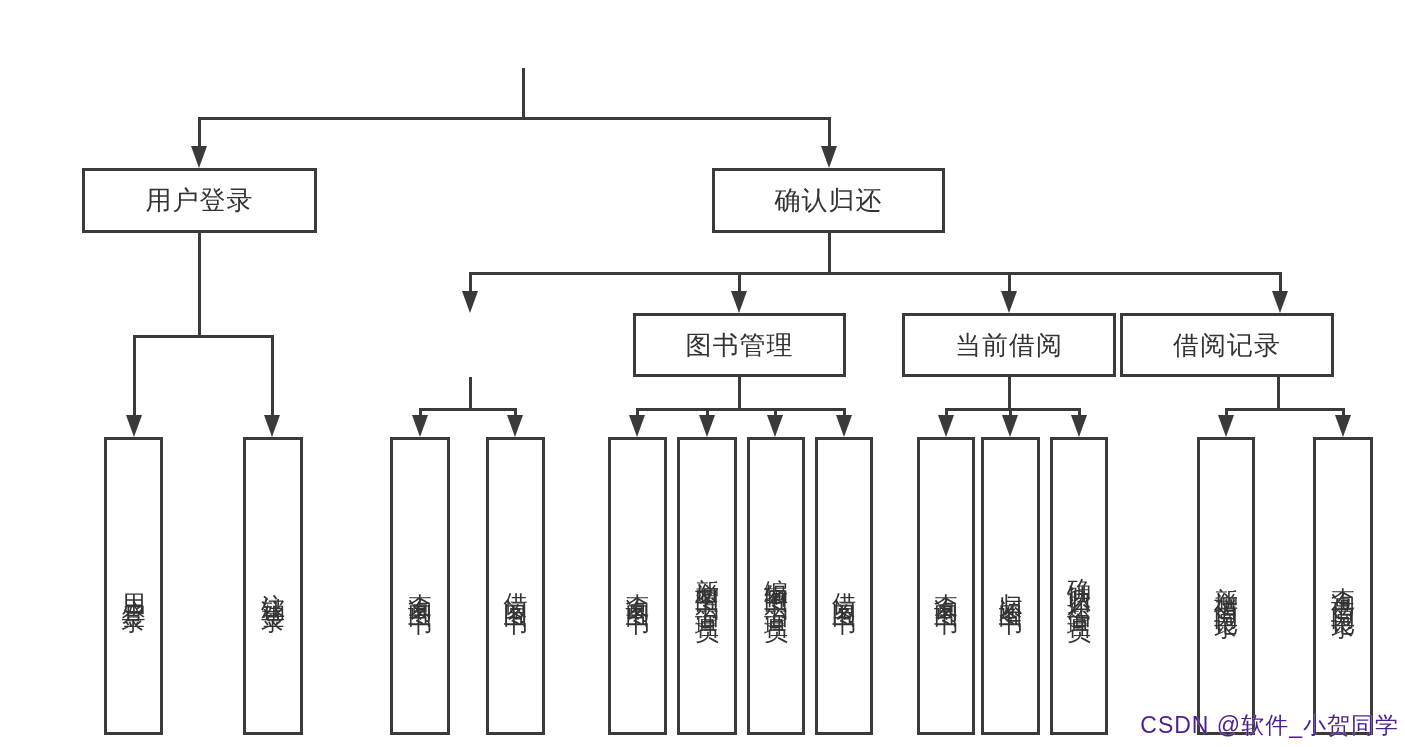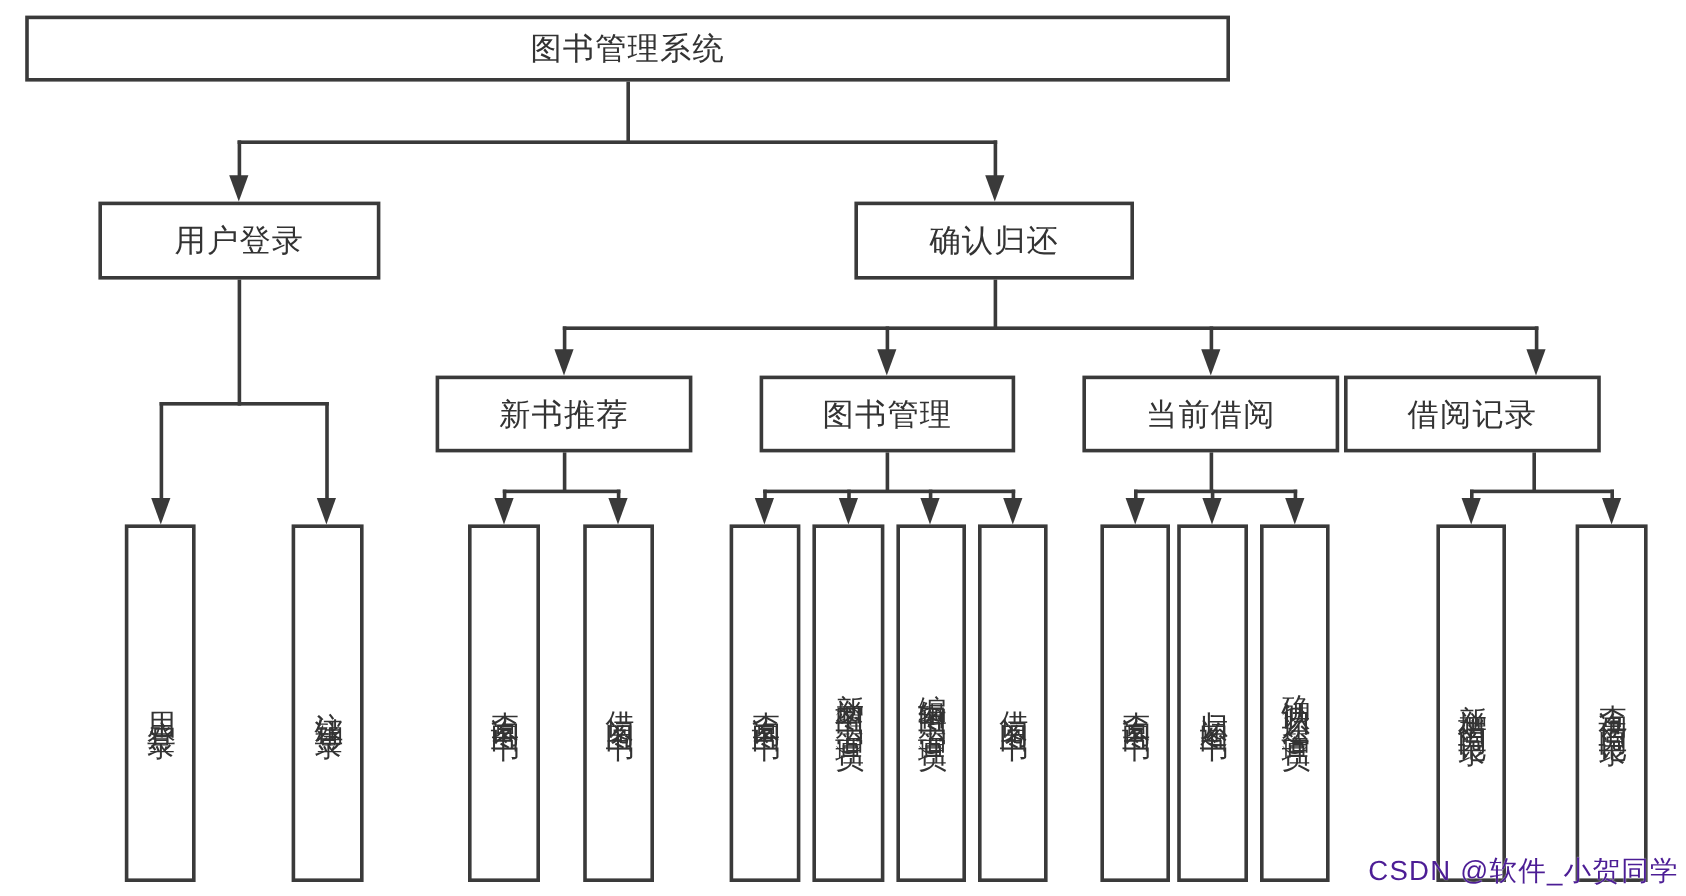--- a/index.html
+++ b/index.html
@@ -47,27 +47,25 @@
     letter-spacing:1px;
     text-shadow:0 0 1px #ffffff;
     white-space:nowrap;
   }
 </style>
 </head>
 <body>
 
 <div class="canvas">
 
-  <div class="node" style="left:21px;top:13px;width:1004px;height:55px">图书管理系统</div>
 
   <div class="node" style="left:82px;top:168px;width:235px;height:65px">用户登录</div>
 
   <div class="node" style="left:712px;top:168px;width:233px;height:65px">确认归还</div>
 
-  <div class="node" style="left:363px;top:313px;width:214px;height:64px">新书推荐</div>
 
   <div class="node" style="left:633px;top:313px;width:213px;height:64px">图书管理</div>
 
   <div class="node" style="left:902px;top:313px;width:214px;height:64px">当前借阅</div>
 
   <div class="node" style="left:1120px;top:313px;width:214px;height:64px">借阅记录</div>
 
   <div class="node leaf" style="left:104px;top:437px;width:59px;height:298px">用户登录</div>
   <div class="node leaf" style="left:243px;top:437px;width:60px;height:298px">注销登录</div>
 

